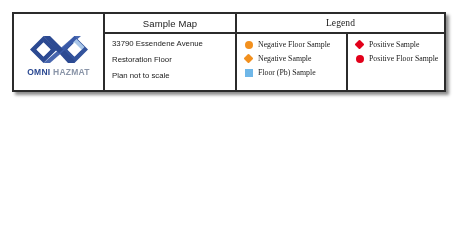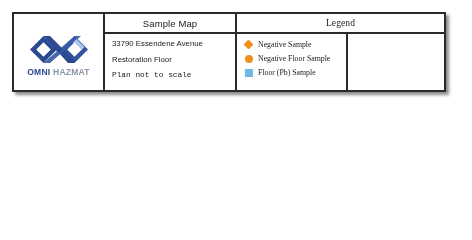--- a/index.html
+++ b/index.html
@@ -114,21 +114,21 @@
     box-sizing: border-box;
     height: 100%;
   }
   .sm-line {
     font-size: 7.8px;
     color: #1b1b1b;
     line-height: 1;
     margin-bottom: 8px;
     white-space: nowrap;
   }
-  .sm-line:last-child { margin-bottom: 16px; font-family: Liberation Mono, monospace; }
+  .sm-line:last-child { margin-bottom: 16px; }
 
   
   .legend-body {
     display: flex;
     height: 100%;
     box-sizing: border-box;
   }
   .legend-col {
     box-sizing: border-box;
     padding: 6px 0 0 7px;
@@ -233,41 +233,58 @@
           </div>
         </div>
 
         <div class="col-legend">
           <div class="legend-body">
 
             <div class="legend-col legend-col-left">
 
               <div class="legend-item">
                 <span class="sym-slot">
+                  <span class="sym sym-circle" id="sym-0-1" style="background: rgb(242, 144, 30);"></span>
+                </span>
+                <span class="legend-label">Negative Floor Sample</span>
+              </div>
+
+              <div class="legend-item">
+                <span class="sym-slot">
                   <span class="sym sym-diamond" id="sym-0-0" style="background: rgb(242, 144, 30);"></span>
                 </span>
                 <span class="legend-label">Negative Sample</span>
               </div>
 
               <div class="legend-item">
                 <span class="sym-slot">
-                  <span class="sym sym-circle" id="sym-0-1" style="background: rgb(242, 144, 30);"></span>
-                </span>
-                <span class="legend-label">Negative Floor Sample</span>
-              </div>
-
-              <div class="legend-item">
-                <span class="sym-slot">
                   <span class="sym sym-square" id="sym-0-2" style="background: rgb(111, 183, 232);"></span>
                 </span>
                 <span class="legend-label">Floor (Pb) Sample</span>
               </div>
 
             </div>
 
+            <div class="legend-col legend-col-right">
+
+              <div class="legend-item">
+                <span class="sym-slot">
+                  <span class="sym sym-diamond" id="sym-1-0" style="background: rgb(226, 0, 26);"></span>
+                </span>
+                <span class="legend-label">Positive Sample</span>
+              </div>
+
+              <div class="legend-item">
+                <span class="sym-slot">
+                  <span class="sym sym-circle" id="sym-1-1" style="background: rgb(226, 0, 26);"></span>
+                </span>
+                <span class="legend-label">Positive Floor Sample</span>
+              </div>
+
+            </div>
 
           </div>
         </div>
 
       </div>
     </div>
 
   </div>
 </div>
 

